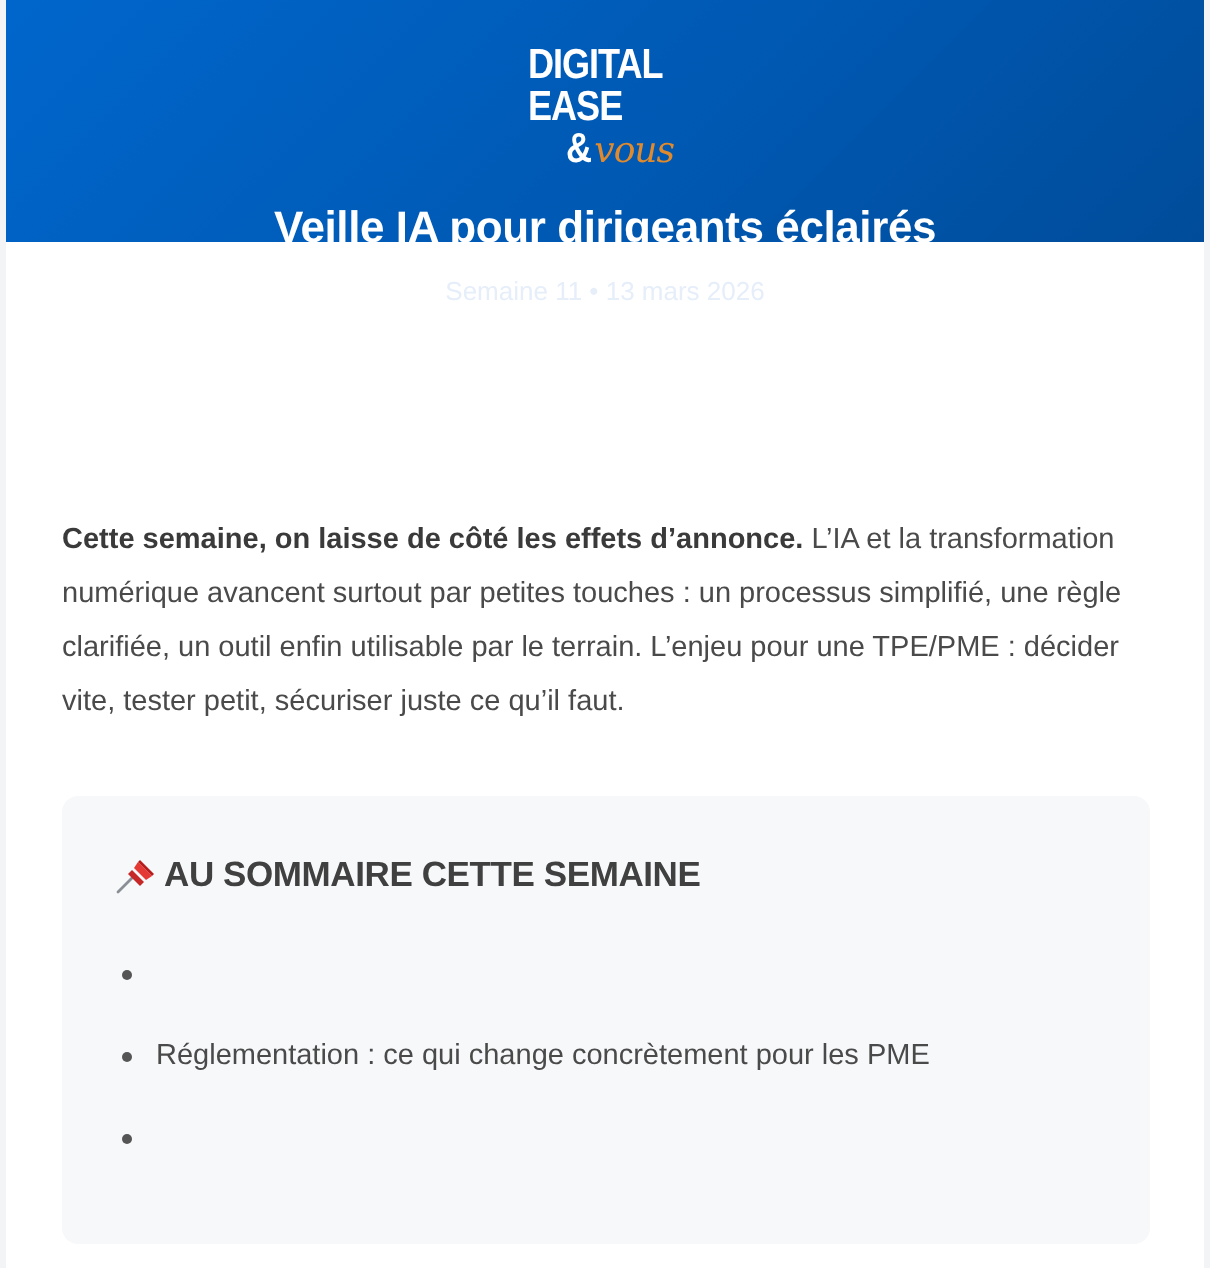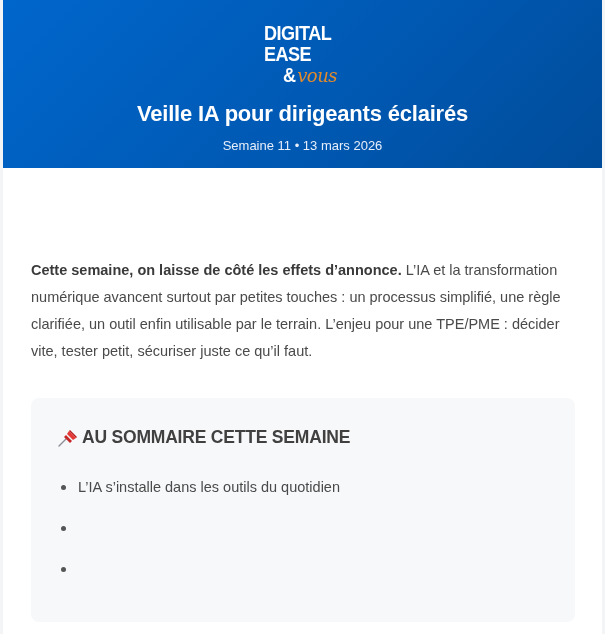--- a/index.html
+++ b/index.html
@@ -9,21 +9,21 @@
       font-family: "Liberation Sans", "DejaVu Sans", sans-serif;
       color: #333;
     }
     .card {
       position: absolute;
       left: 3px; top: 0;
       width: 599px; height: 640px;
       background: #ffffff;
     }
     .header {
-      height: 168px;
+      height: 121px;
       background: linear-gradient(135deg, #0066cc 0%, #0059b3 55%, #004c9a 100%);
       text-align: center;
       color: #fff;
       position: relative;
     }
     .logo {
       position: absolute;
       left: 261px; top: 22px;
       width: 80px;
       text-align: left;
@@ -118,23 +118,23 @@
         <line x1="2" y1="18" x2="10" y2="10" stroke="#8a8f96" stroke-width="1.4" stroke-linecap="round"></line>
         <path d="M9 7 L15 13 L13 15 L7 9 Z" fill="#c62828"></path>
         <path d="M12 3 L19 10 L16 12 L10 6 Z" fill="#e53935"></path>
         <path d="M13 2 L20 9 L19 10 L12 3 Z" fill="#b71c1c"></path>
       </svg>
       <span>AU SOMMAIRE CETTE SEMAINE</span>
     </div>
     <ul>
       <li>
           <span class="dot"></span>
-          <span>L’IA s’installe dans les outils du quotidien</span>
         </li>
       <li>
           <span class="dot"></span>
+          <span>Réglementation : ce qui change concrètement pour les PME</span>
         </li>
       <li>
           <span class="dot"></span>
         </li>
     </ul>
   </div>
 </div>
 
 </body></html>

